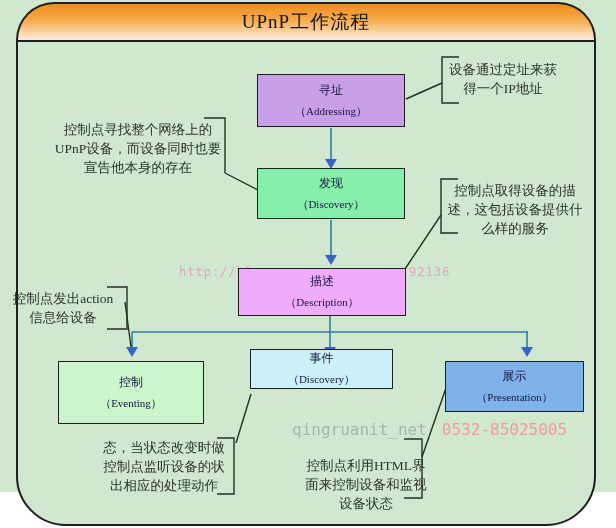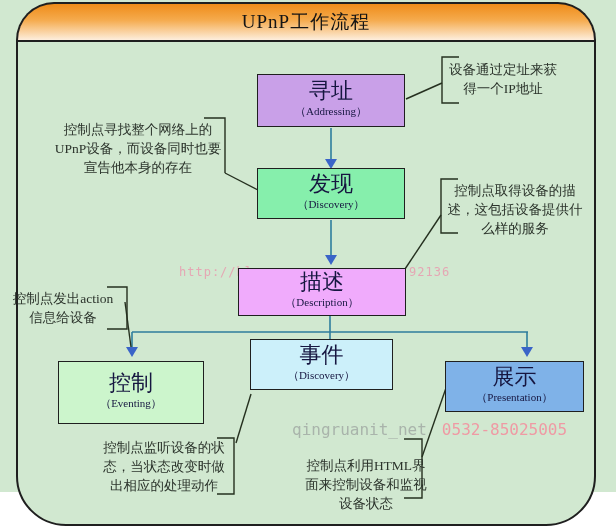--- a/index.html
+++ b/index.html
@@ -10,21 +10,21 @@
         border:2px solid #1f1f1f;border-bottom:none;border-radius:38px 38px 0 0;
         background:linear-gradient(to bottom,#ef8c19 0%,#f5ab4e 45%,#fdeedd 100%);
         display:flex;align-items:center;justify-content:center;}
   .title-bar span{font-size:19px;color:#141414;letter-spacing:1px;}
   .body-panel{position:absolute;left:16px;top:40px;width:580px;height:486px;box-sizing:border-box;
         border:2px solid #1f1f1f;border-radius:0 0 50px 50px;background:#d1e8d0;}
   .wires{position:absolute;left:0;top:0;width:616px;height:528px;}
   .node{position:absolute;box-sizing:border-box;border:1.6px solid #1f1f1f;
         display:flex;flex-direction:column;align-items:center;justify-content:center;
         gap:2px;color:#161640;}
-  .node .zh{font-size:22px;line-height:19px;}
+  .node .zh{font-size:12px;line-height:19px;}
   .node .en{font-size:11px;line-height:19px;}
   .note{position:absolute;text-align:center;font-size:13.5px;line-height:19px;color:#2b332b;}
   .note div{white-space:nowrap;}
   .wm-url{position:absolute;font-family:"DejaVu Sans Mono",monospace;
         color:#e5a7b4;font-size:12px;letter-spacing:1px;}
   .wm-site-row{position:absolute;left:292px;top:420px;display:flex;gap:15px;
         font-family:"DejaVu Sans Mono",monospace;font-size:16px;}
   .wm-site{color:#a9b4ab;}
   .wm-phone{color:#ef9aa4;}
 </style>
@@ -89,21 +89,21 @@
     <span class="en">（Discovery）</span>
   </div>
   <div class="node" style="left: 238px; top: 268px; width: 168px; height: 48px; background: #f0abfc;">
     <span class="zh">描述</span>
     <span class="en">（Description）</span>
   </div>
   <div class="node" style="left: 58px; top: 361px; width: 146px; height: 63px; background: rgb(204, 245, 204);">
     <span class="zh">控制</span>
     <span class="en">（Eventing）</span>
   </div>
-  <div class="node" style="left: 250px; top: 339px; width: 143px; height: 51px; background: rgb(204, 240, 250);">
+  <div class="node" style="left: 250px; top: 349px; width: 143px; height: 40px; background: rgb(204, 240, 250);">
     <span class="zh">事件</span>
     <span class="en">（Discovery）</span>
   </div>
   <div class="node" style="left: 445px; top: 361px; width: 139px; height: 51px; background: rgb(127, 178, 232);">
     <span class="zh">展示</span>
     <span class="en">（Presentation）</span>
   </div>
 
   <div class="note" style="left:445px;top:60px;width:116px">
     <div>设备通过定址来获</div>
@@ -117,22 +117,22 @@
   <div class="note" style="left:444px;top:181px;width:142px">
     <div>控制点取得设备的描</div>
     <div>述，这包括设备提供什</div>
     <div>么样的服务</div>
   </div>
   <div class="note" style="left:6px;top:289px;width:114px">
     <div>控制点发出action</div>
     <div>信息给设备</div>
   </div>
   <div class="note" style="left:96px;top:438px;width:136px">
+    <div>态，当状态改变时做</div>
     <div>控制点监听设备的状</div>
-    <div>态，当状态改变时做</div>
     <div>出相应的处理动作</div>
   </div>
   <div class="note" style="left:298px;top:456px;width:136px">
     <div>控制点利用HTML界</div>
     <div>面来控制设备和监视</div>
     <div>设备状态</div>
   </div>
 </div>
 
 </body></html>

